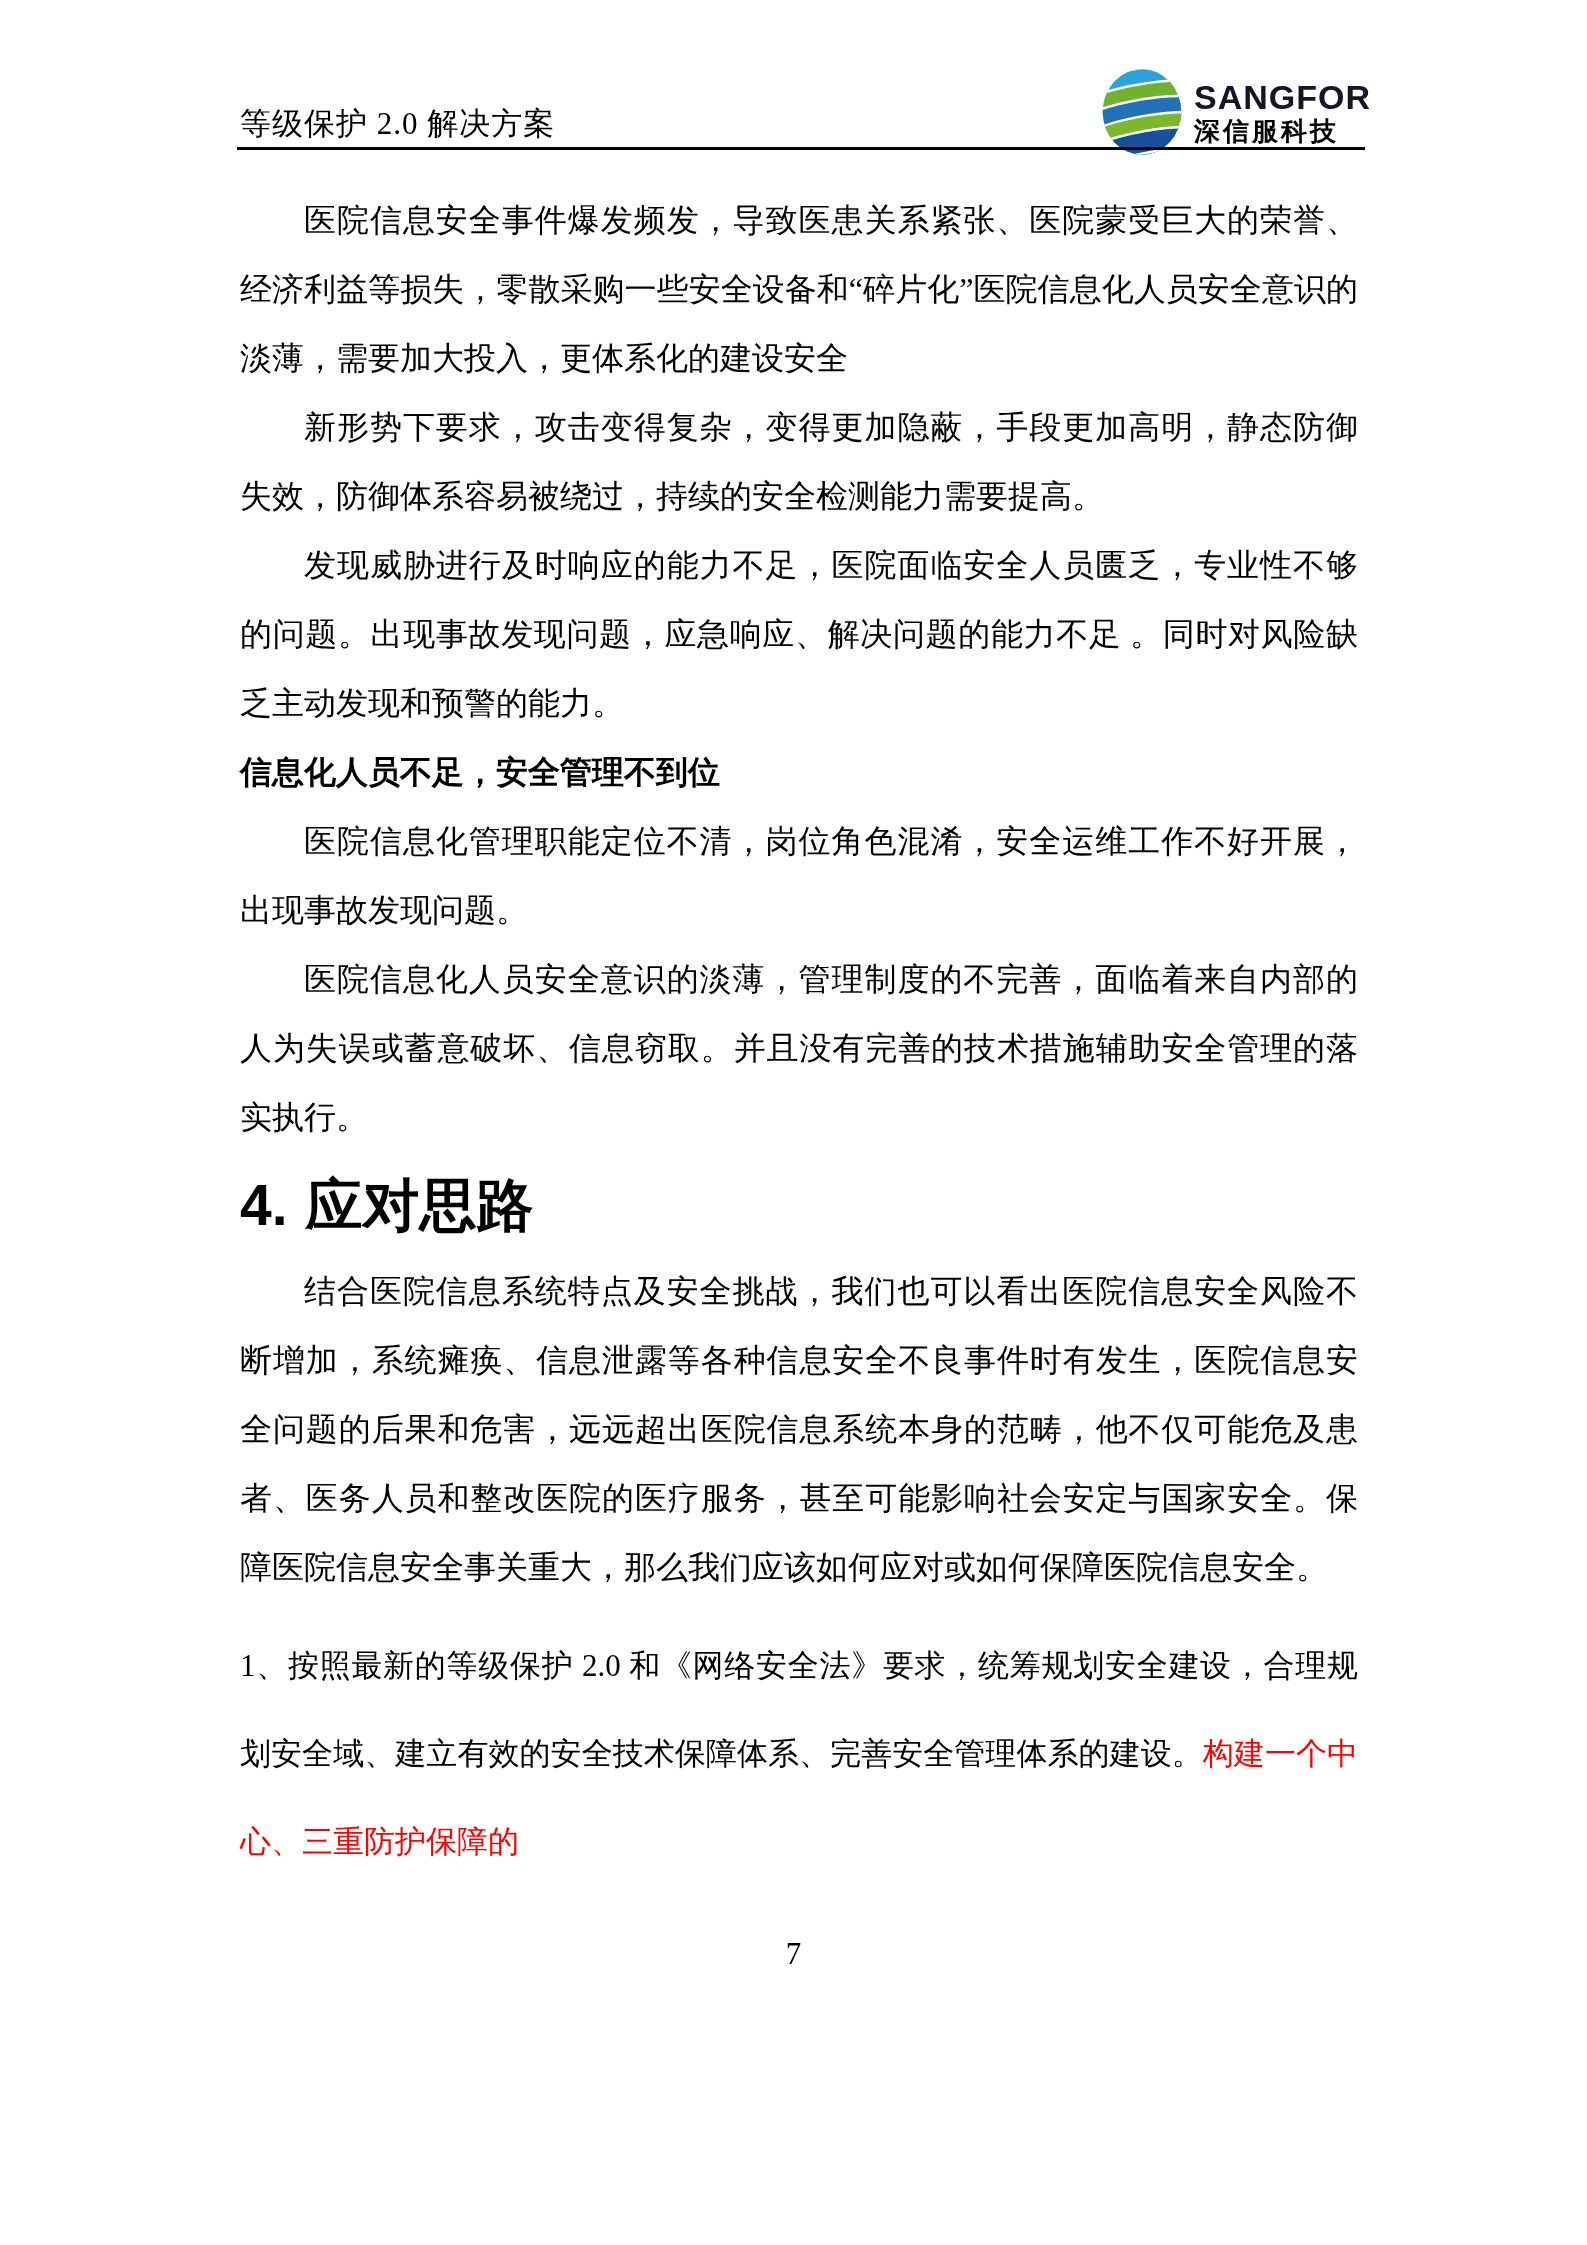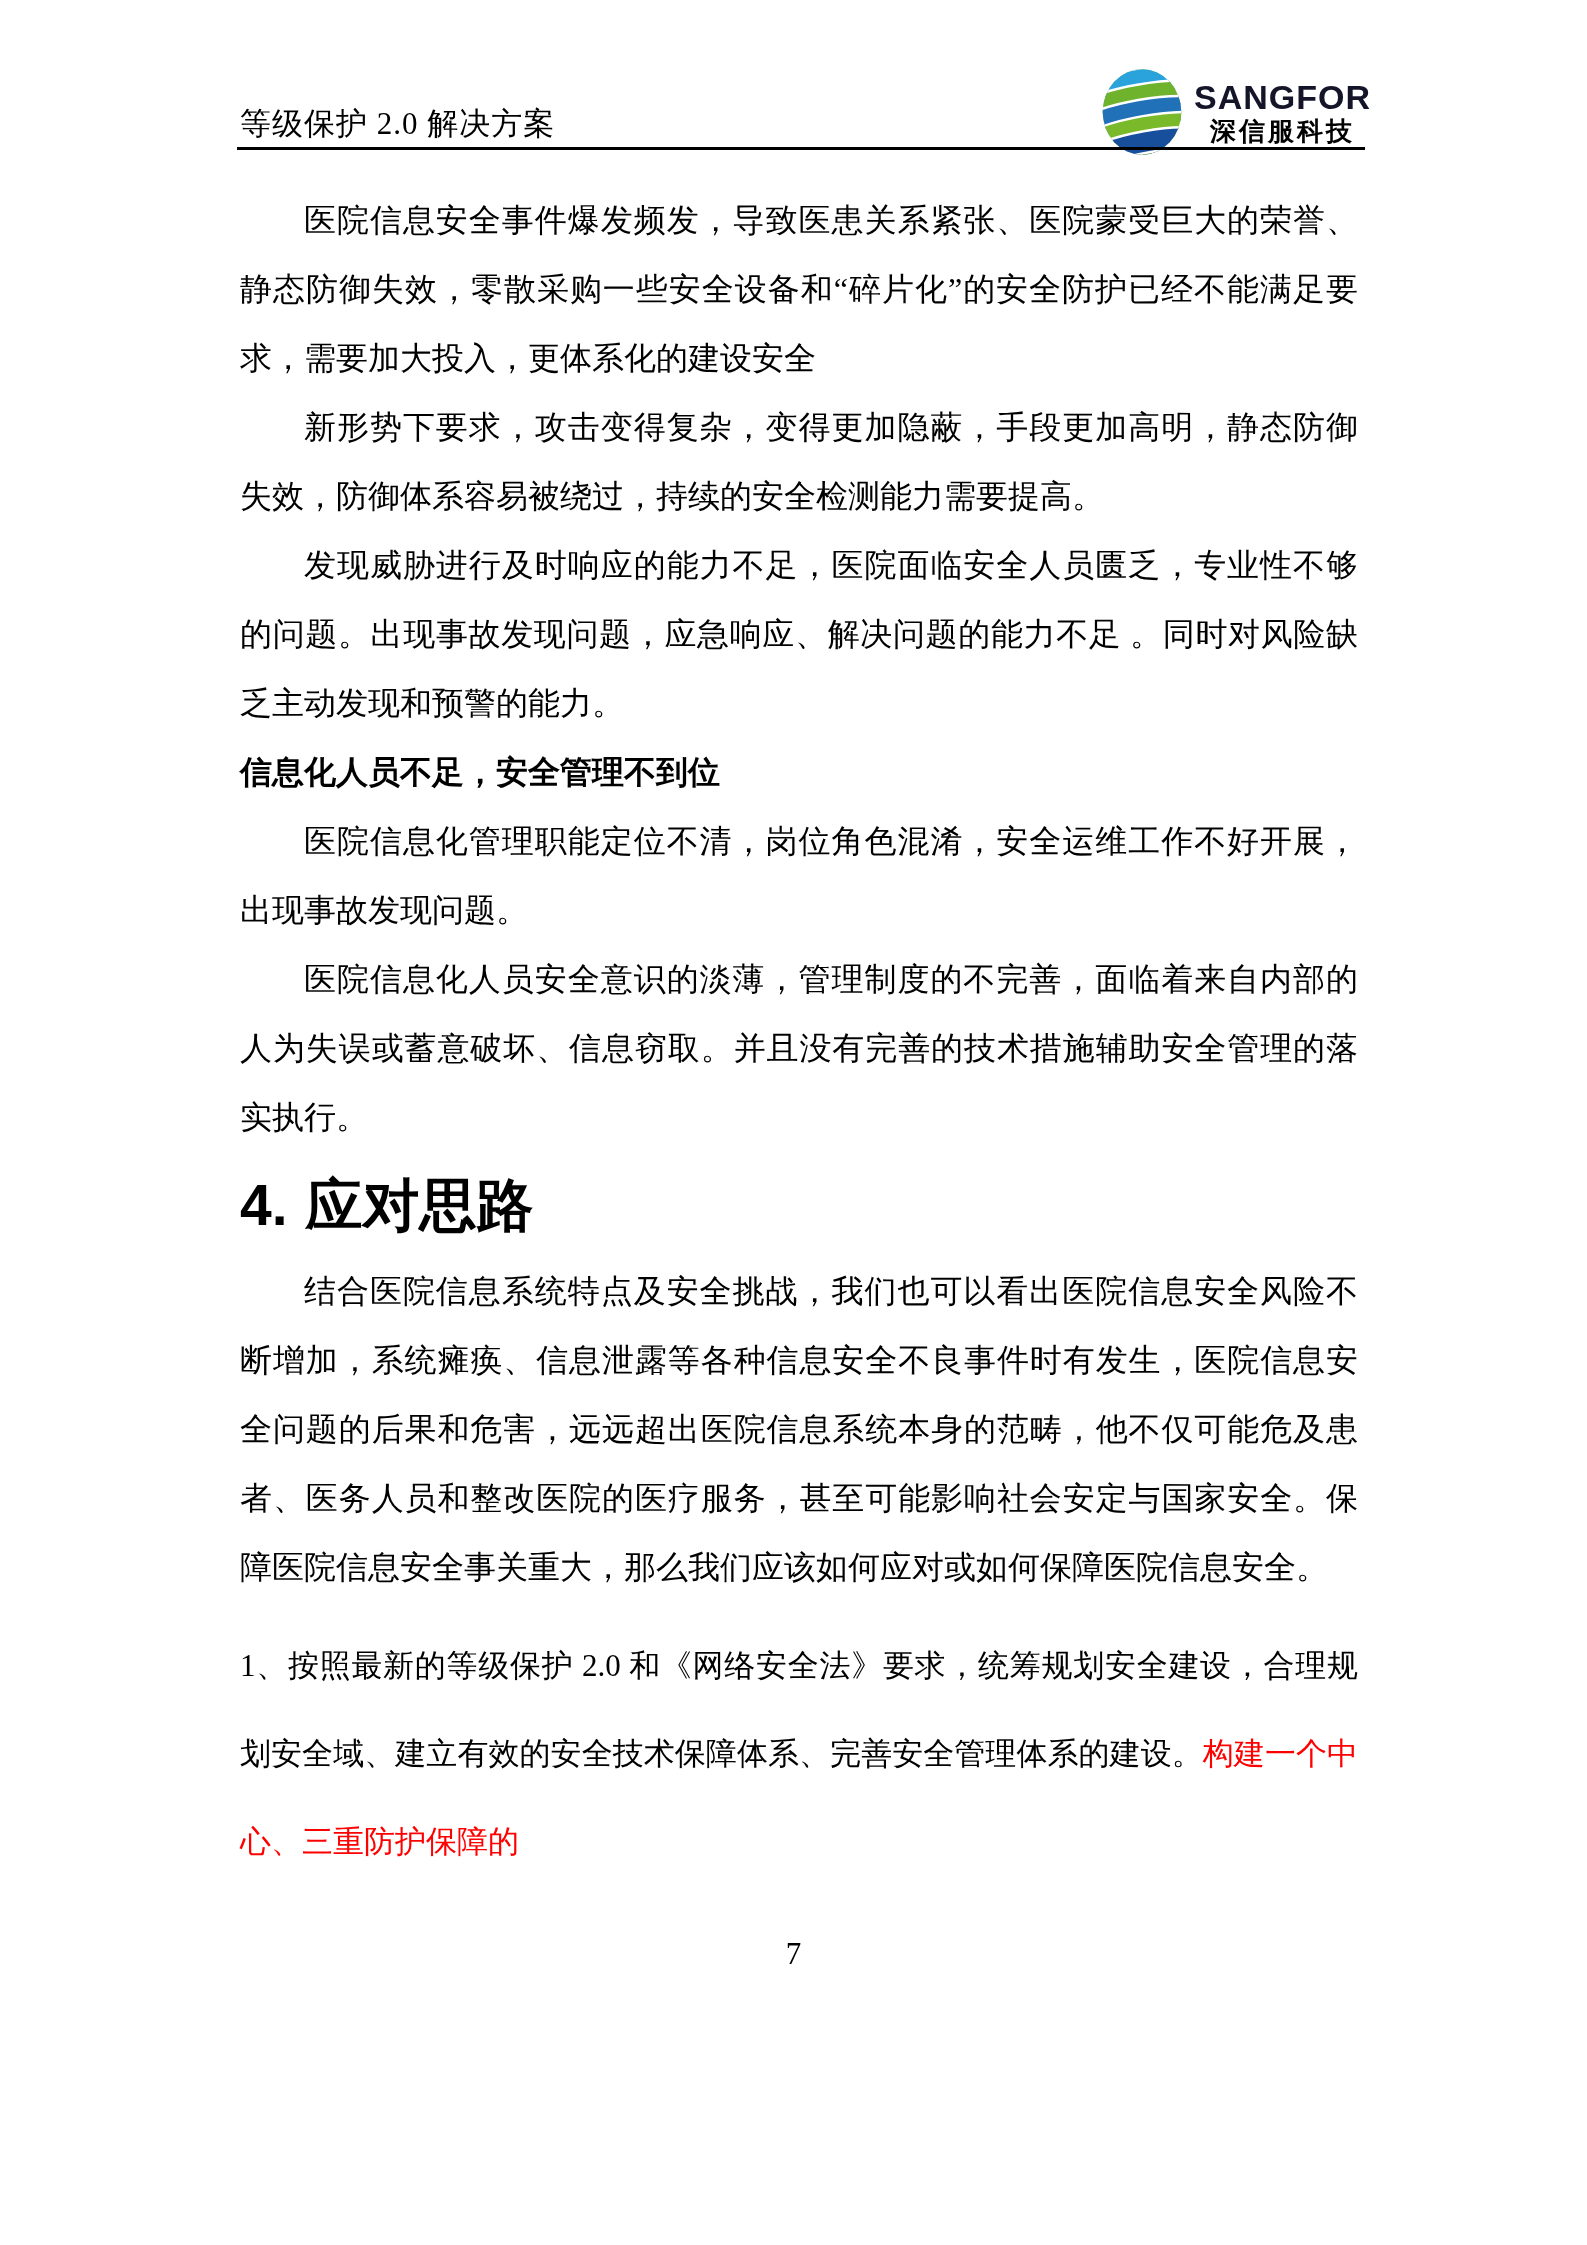--- a/index.html
+++ b/index.html
@@ -30,21 +30,21 @@
   .logo-ball { width:84px; height:92px; display:block; }
   .logo-text { margin-left:10px; line-height:1; }
   .logo-brand {
     font-family:"Liberation Sans", sans-serif;
     font-weight:bold; font-size:34px; letter-spacing:1px;
     color:#15152a;
   }
   .logo-company {
     font-family:"Liberation Sans", sans-serif;
     font-weight:bold; font-size:26px; letter-spacing:3px;
-    color:#000000; margin-top:4px;text-align:center;
+    color:#000000; margin-top:4px;
   }
 
   
   .doc-body {
     position:absolute; left:240px; top:186px; width:1118px;
     font-size:32px; line-height:69px;
     text-align:justify;
   }
   .para { margin:0; text-indent:64px; }
   .subheading {
@@ -103,21 +103,21 @@
     <div class="logo-text">
       <div class="logo-brand">SANGFOR</div>
       <div class="logo-company">深信服科技</div>
     </div>
   </div>
 
   <div class="header-rule"></div>
 
   <div class="doc-body">
 
-    <p class="para">医院信息安全事件爆发频发，导致医患关系紧张、医院蒙受巨大的荣誉、静态防御失效，零散采购一些安全设备和“碎片化”的安全防护已经不能满足要求，需要加大投入，更体系化的建设安全</p>
+    <p class="para">医院信息安全事件爆发频发，导致医患关系紧张、医院蒙受巨大的荣誉、经济利益等损失，零散采购一些安全设备和“碎片化”医院信息化人员安全意识的淡薄，需要加大投入，更体系化的建设安全</p>
     <p class="para">新形势下要求，攻击变得复杂，变得更加隐蔽，手段更加高明，静态防御失效，防御体系容易被绕过，持续的安全检测能力需要提高。</p>
     <p class="para">发现威胁进行及时响应的能力不足，医院面临安全人员匮乏，专业性不够的问题。出现事故发现问题，应急响应、解决问题的能力不足 。同时对风险缺乏主动发现和预警的能力。</p>
 
     <p class="subheading">信息化人员不足，安全管理不到位</p>
 
     <p class="para">医院信息化管理职能定位不清，岗位角色混淆，安全运维工作不好开展，出现事故发现问题。</p>
     <p class="para">医院信息化人员安全意识的淡薄，管理制度的不完善，面临着来自内部的人为失误或蓄意破坏、信息窃取。并且没有完善的技术措施辅助安全管理的落实执行。</p>
 
     <h1 class="section-heading"><span class="num">4.</span><span>应对思路</span></h1>
 

